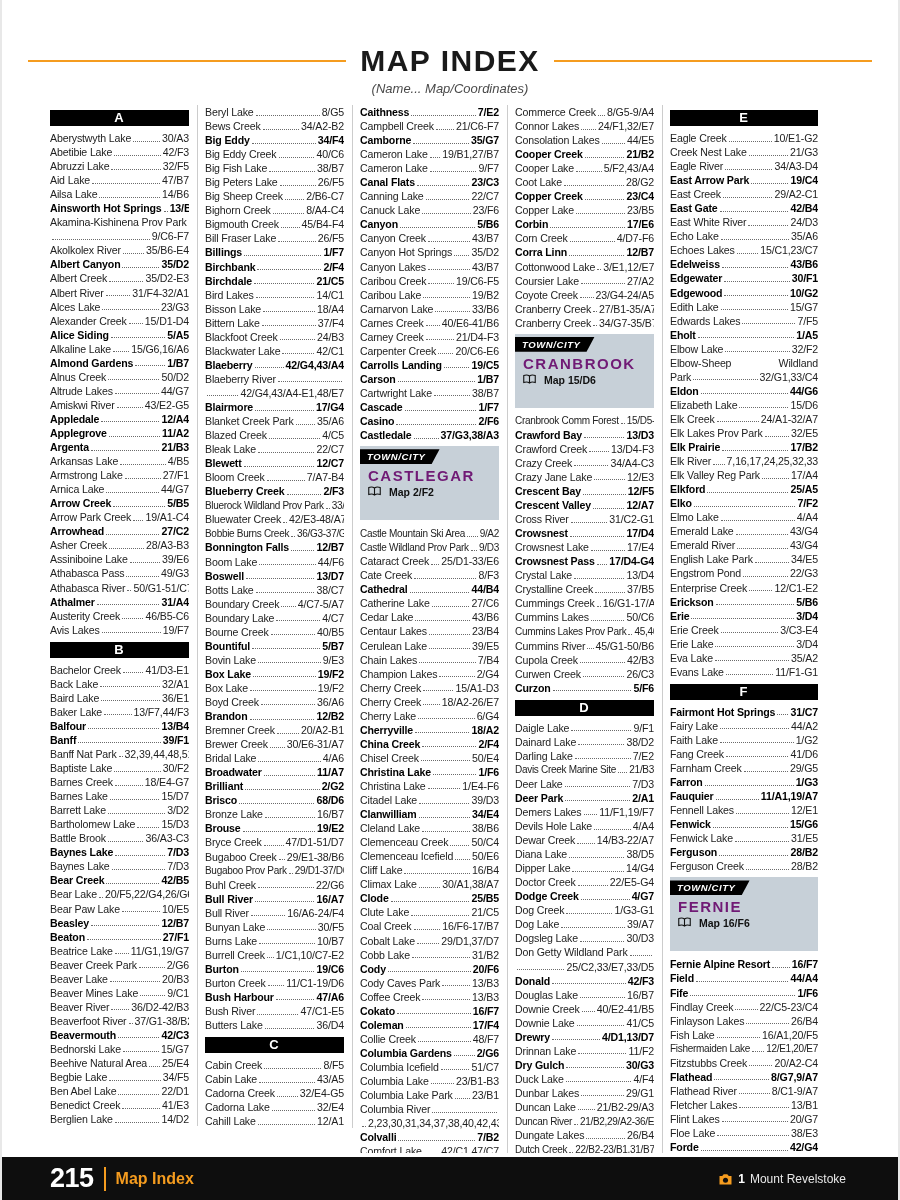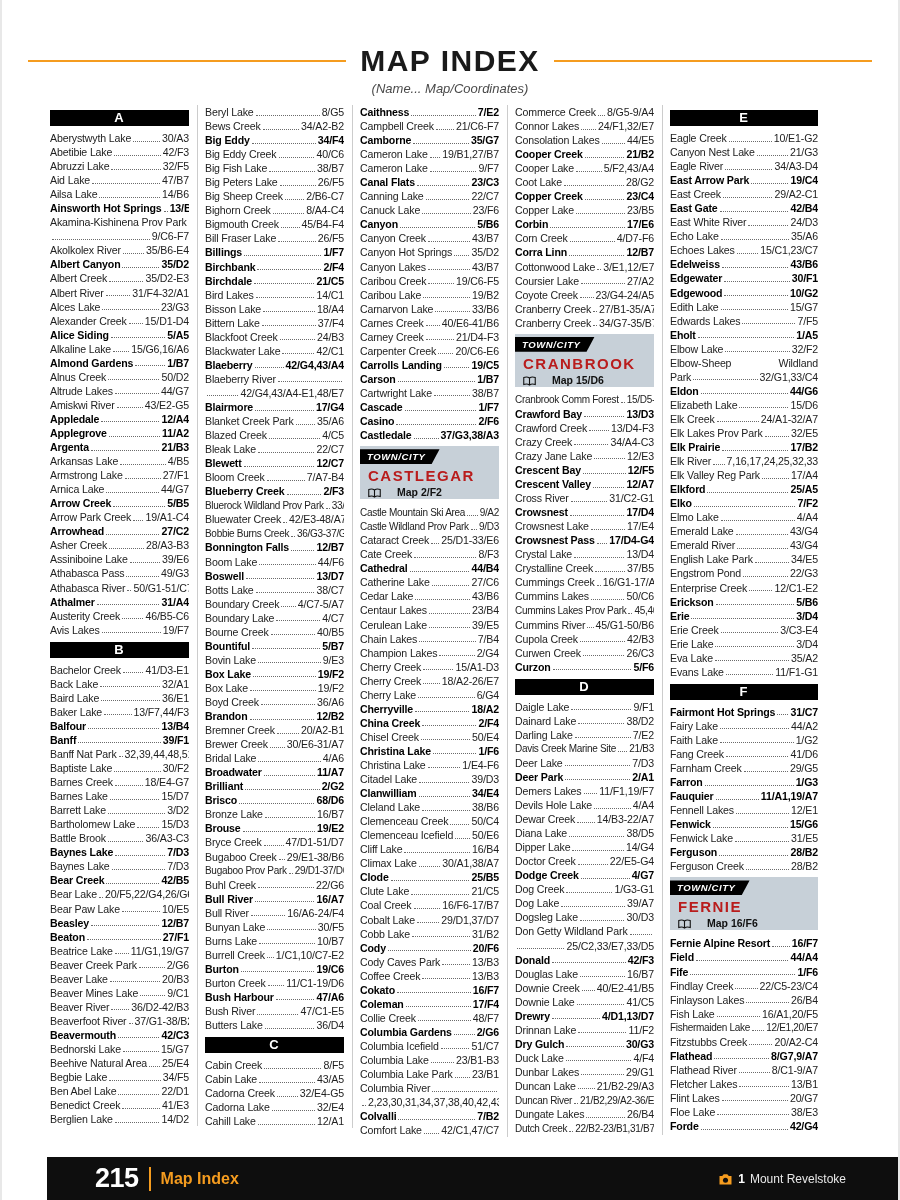--- a/index.html
+++ b/index.html
@@ -26,31 +26,31 @@
        font-size:10.6px; letter-spacing:-0.15px; color:#222; }
   .e .n { white-space:nowrap; flex:0 0 auto; }
   .e .c { white-space:nowrap; flex:0 0 auto; margin-left:auto; }
   .e.b { font-weight:bold; color:#000; }
   .e.sm { font-size:10px; letter-spacing:-0.3px; }
   .dots { flex:1 1 auto; min-width:4px; margin:0 2px; border-bottom:1.5px dotted #6a6a6a;
           align-self:center; height:0; transform:translateY(3px); }
   .sp { flex:1 1 auto; }
 
   
-  .town { background:#C7D0D8; margin:4px 0 6px; padding:0 0 1px 0; }
+  .town { background:#C7D0D8; margin:4px 0 6px; padding:0 0 22px 0; }
   .ttag { display:inline-block; background:#000; color:#fff; font-style:italic; font-weight:bold;
           font-size:9.5px; letter-spacing:0.6px; padding:2px 14px 2px 7px;
           clip-path:polygon(0 0,100% 0,calc(100% - 8px) 100%,0 100%); }
-  .tname { font-weight:800; font-size:15px; letter-spacing:1.5px; color:#b91c1c; padding:3px 8px 0; }
-  .tmap { display:flex; align-items:flex-end; gap:16px; font-weight:bold; font-size:10.5px; color:#111; padding:2px 8px 0; }
+  .tname { font-weight:800; font-size:15px; letter-spacing:1.5px; color:#701a75; padding:3px 8px 0; }
+  .tmap { display:flex; align-items:flex-start; gap:8px; font-weight:bold; font-size:10.5px; color:#111; padding:2px 8px 0; }
   .tmap svg { display:block; }
 
   
   .ft { position:absolute; left:0; right:0; bottom:0; height:43px; background:#0e0e0e;
-        display:flex; align-items:center; padding:0 52px 0 48px;margin-left:45px; }
+        display:flex; align-items:center; padding:0 52px 0 48px; }
   .pagenum { color:#fff; font-weight:800; font-size:27px; letter-spacing:-0.5px; }
   .fdiv { width:2px; height:24px; background:#F59C1F; margin:0 10px; }
   .fsection { color:#F59C1F; font-size:16px; font-weight:bold; }
   .fright { margin-left:auto; display:flex; align-items:center; gap:5px; }
   .fnum { color:#fff; font-weight:bold; font-size:12px; }
   .fcred { color:#e8e8e8; font-size:12px; }
 </style>
 </head>
 <body>
 
@@ -1476,21 +1476,21 @@
         </div>
       </div>
       <div class="col">
         <div class="sec">E</div>
         <div class="e">
           <span class="n">Eagle Creek</span>
           <span class="dots"></span>
           <span class="c">10/E1-G2</span>
         </div>
         <div class="e">
-          <span class="n">Canyon Nest Lake</span>
+          <span class="n">Creek Nest Lake</span>
           <span class="dots"></span>
           <span class="c">21/G3</span>
         </div>
         <div class="e">
           <span class="n">Eagle River</span>
           <span class="dots"></span>
           <span class="c">34/A3-D4</span>
         </div>
         <div class="e b">
           <span class="n">East Arrow Park</span>

